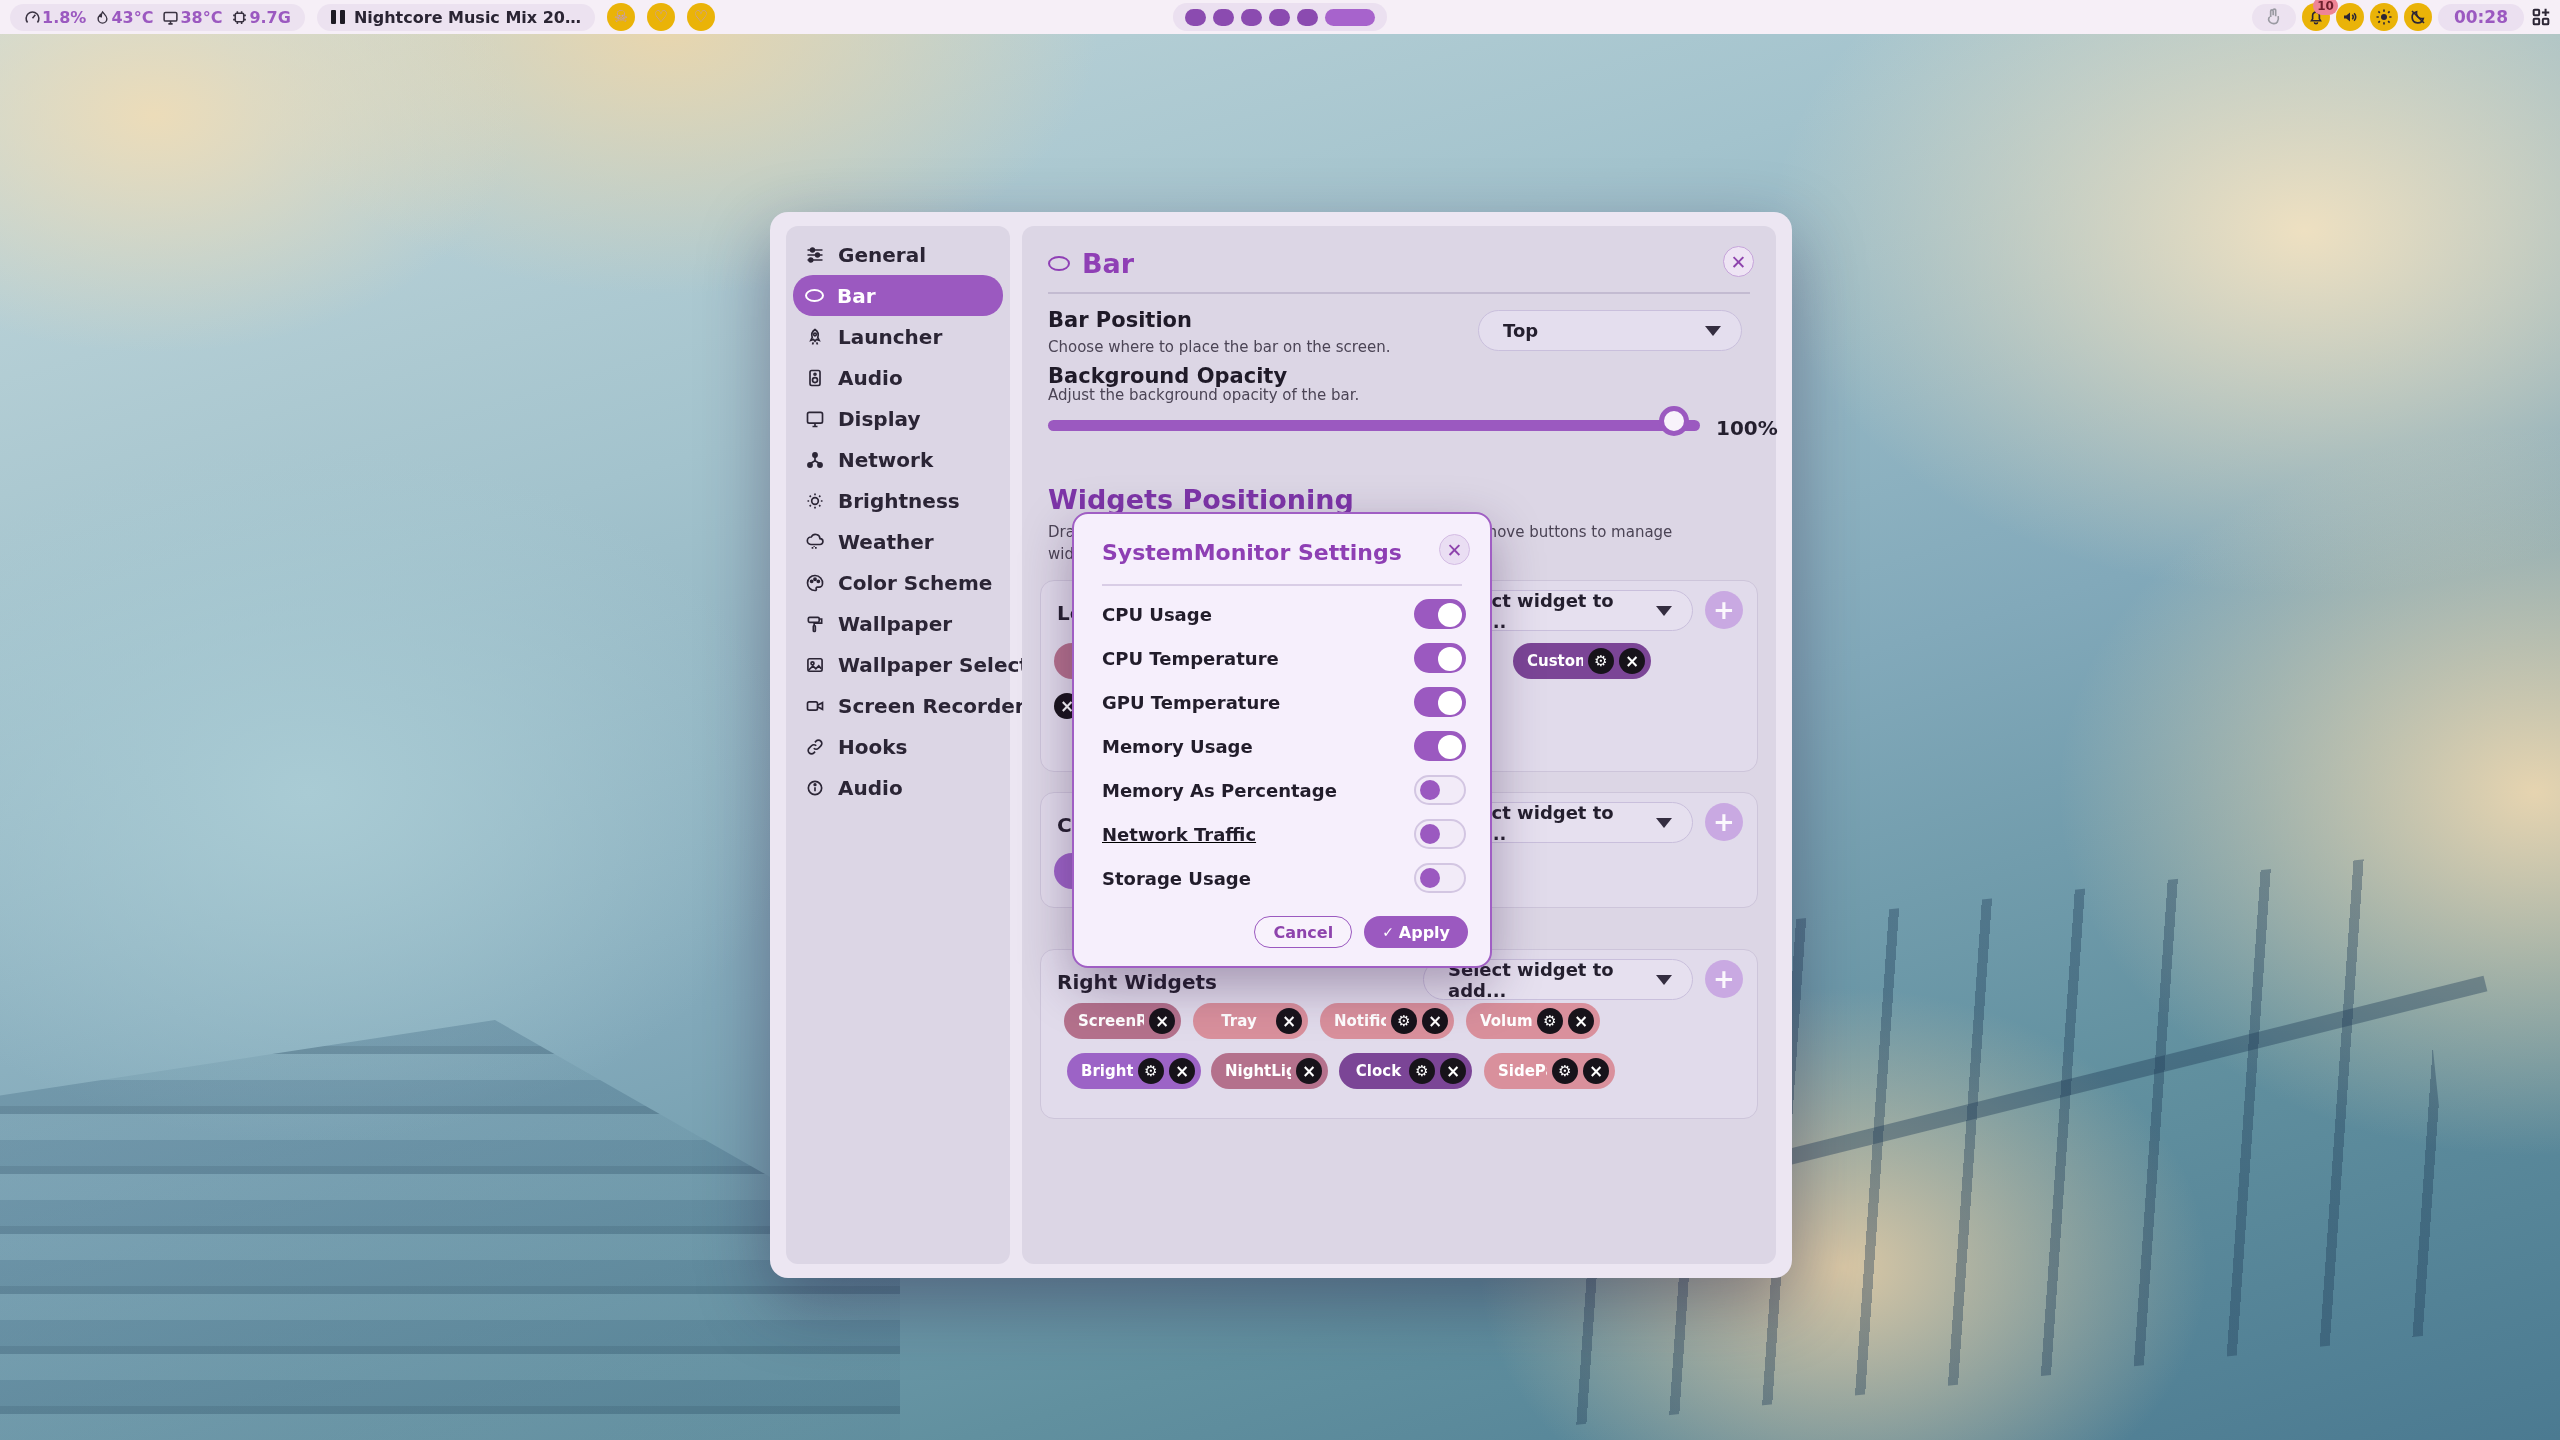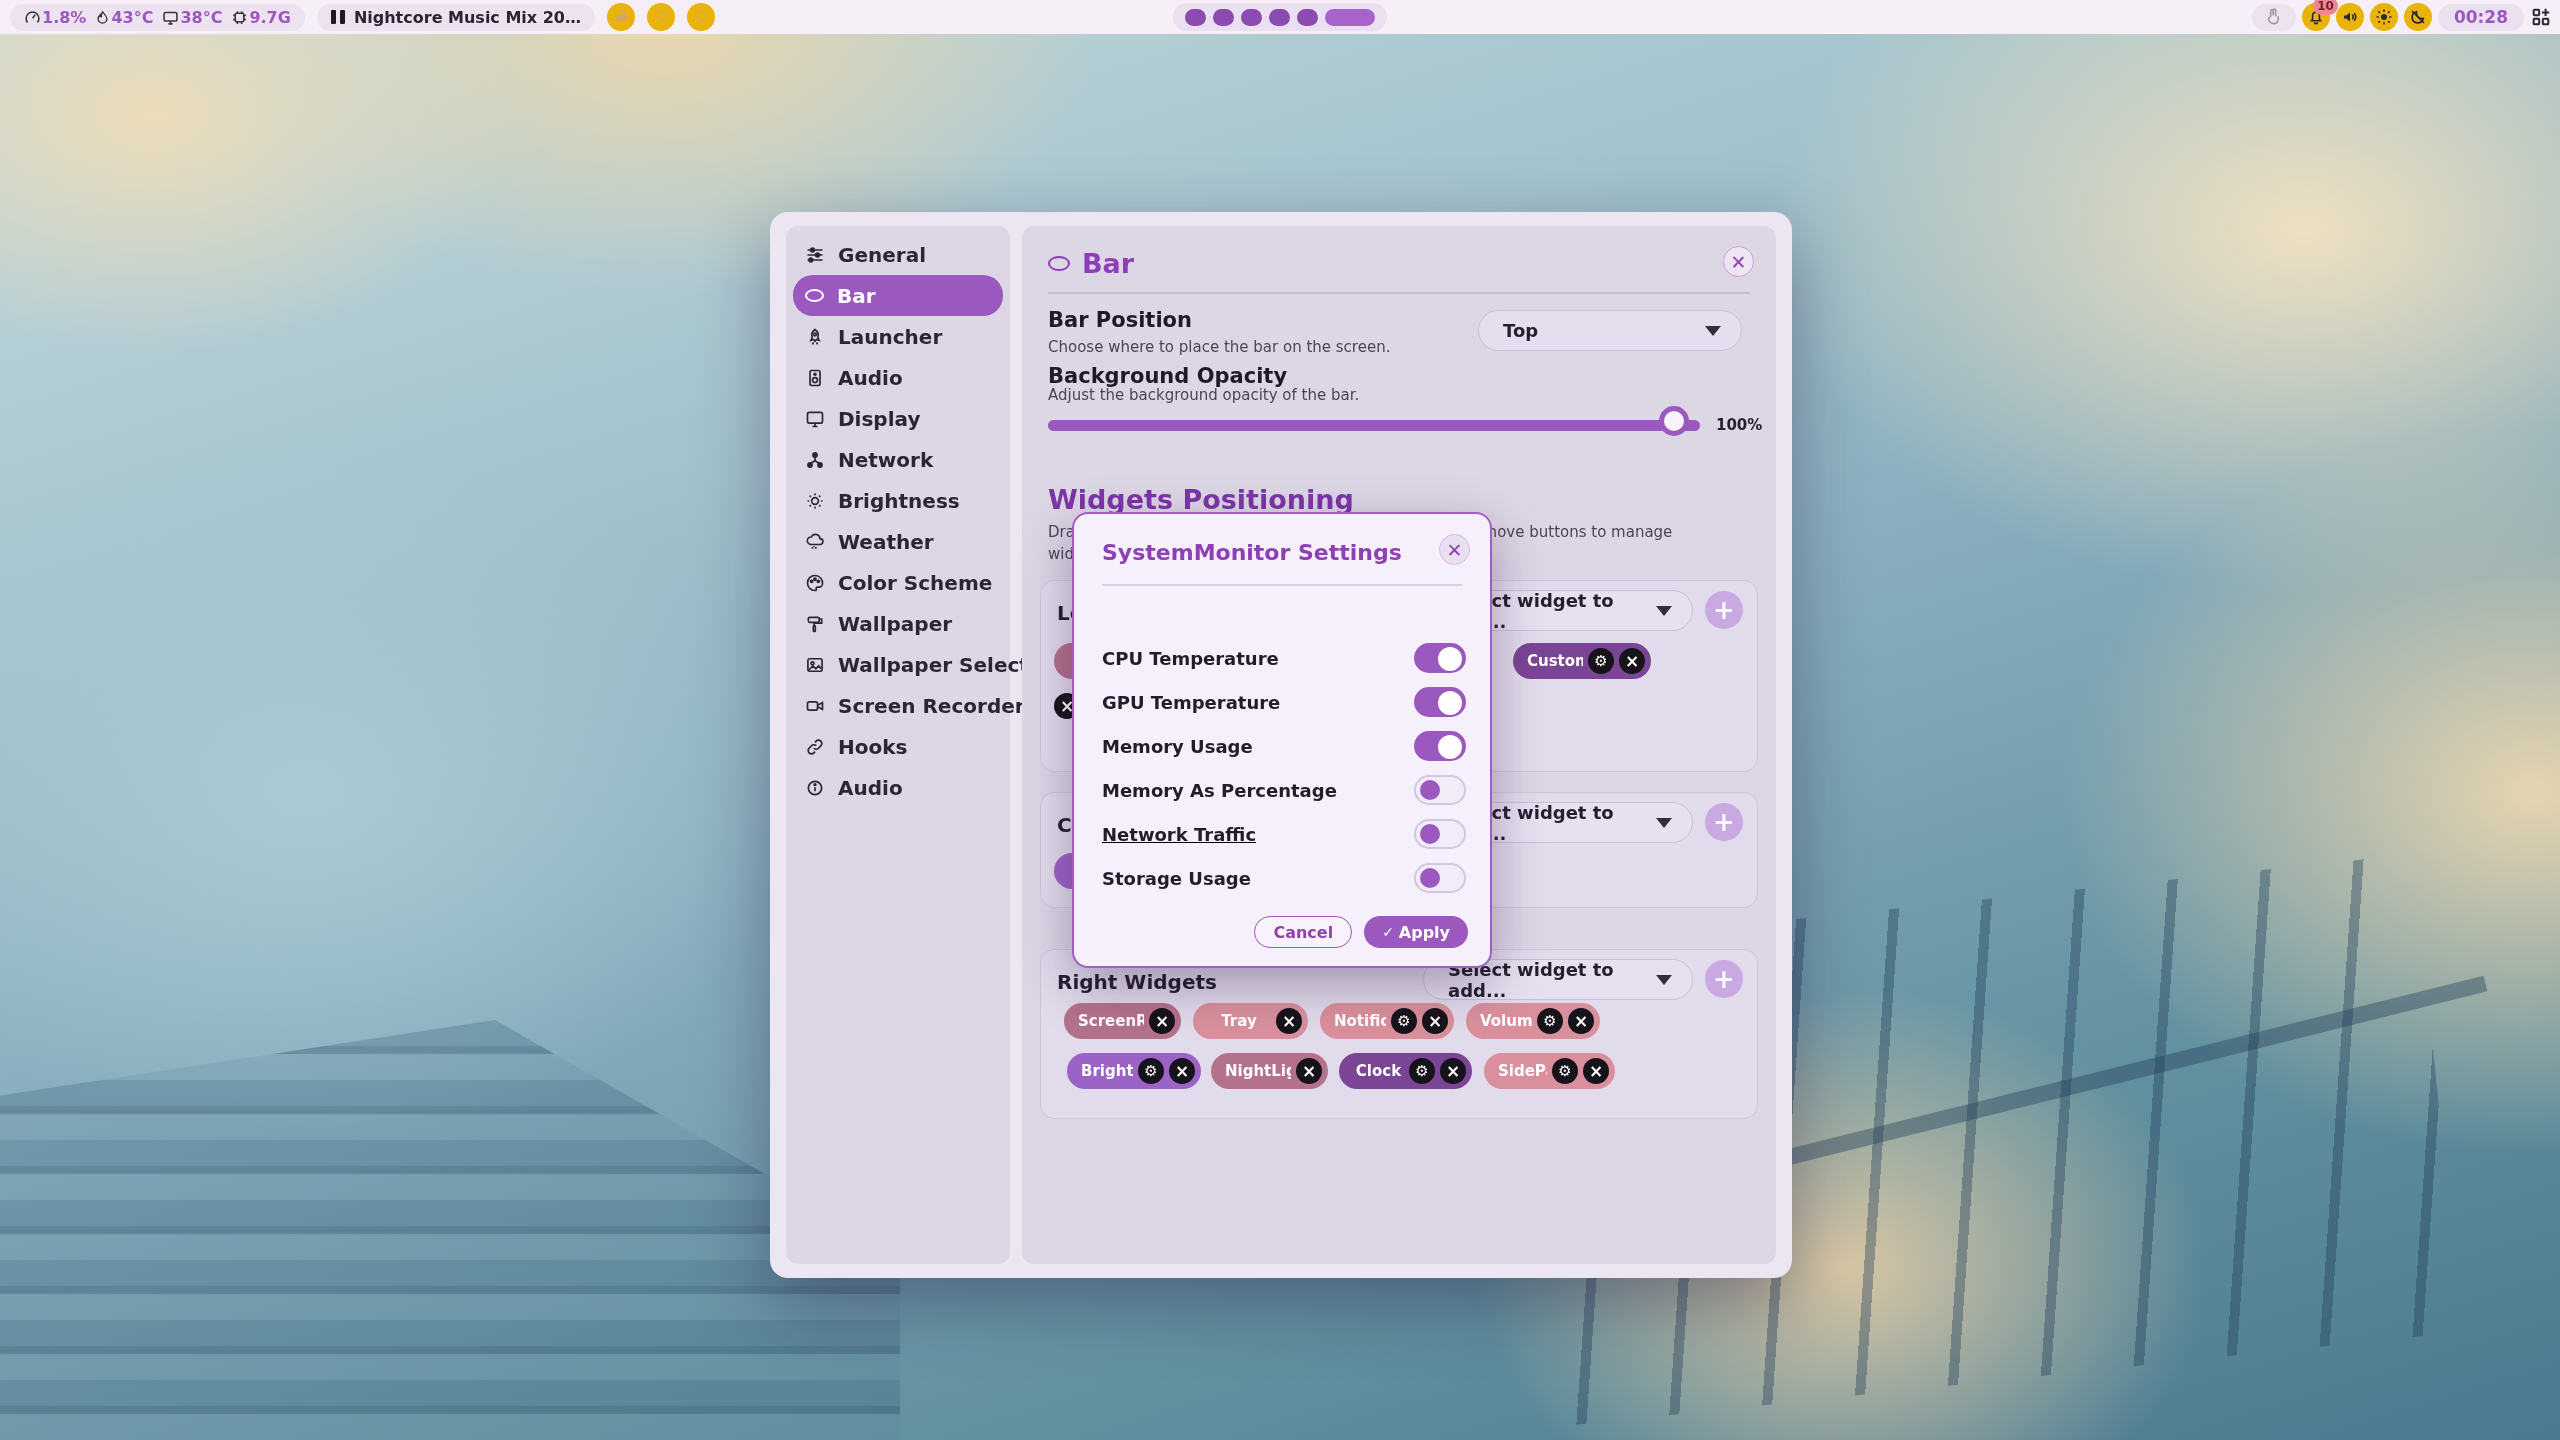--- a/index.html
+++ b/index.html
@@ -88,21 +88,21 @@
     justify-content:space-between; padding:0 20px 0 24px; color:#241f2e;
     font-size:18px; font-weight:600; }
   .caret { width:0; height:0; border-left:8px solid transparent;
     border-right:8px solid transparent; border-top:10px solid #342d40; }
   .dd-top { left:456px; top:84px; width:264px; }
   .slider-track { position:absolute; left:26px; top:194px; width:652px; height:11px;
     border-radius:6px; background:#9b59c0; }
   .slider-knob { position:absolute; left:637px; top:180px; width:30px; height:30px;
     border-radius:50%; background:#f8f3fb; border:5px solid #9b59c0; }
   .slider-val { position:absolute; left:694px; top:190px; color:#241f2e;
-    font-size:15px; font-weight:600; }
+    font-size:20px; font-weight:600; }
   .w-title { position:absolute; left:26px; top:258px; color:#7d35a8; font-size:27px; font-weight:700; }
   .w-desc { position:absolute; left:26px; top:296px; width:656px; color:#4b4455;
     font-size:15px; line-height:1.45; }
 
   .section { position:absolute; left:18px; width:718px; background:#e1dbeb;
     border:1px solid #cdc5da; border-radius:14px; }
   .sec1 { top:354px; height:192px; }
   .sec2 { top:566px; height:116px; }
   .sec3 { top:723px; height:170px; }
   .sec-label { position:absolute; left:16px; top:20px; color:#241f2e; font-size:20px; font-weight:700; }
@@ -469,20 +469,26 @@
         </div>
     </div>
   </div>
 </div>
 
 <div class="dialog">
   <div class="d-title">SystemMonitor Settings</div>
   <div class="close-btn d-close"></div>
   <div class="d-divider"></div>
 
+  <div class="d-row" style="top:78px;">
+    <span class="t-label">CPU Usage</span>
+    <span class="toggle on">
+        <span class="knob"></span>
+      </span>
+    </div>
   <div class="d-row" style="top:122px;">
     <span class="t-label">CPU Temperature</span>
     <span class="toggle on">
         <span class="knob"></span>
       </span>
     </div>
   <div class="d-row" style="top:166px;">
     <span class="t-label">GPU Temperature</span>
     <span class="toggle on">
         <span class="knob"></span>

